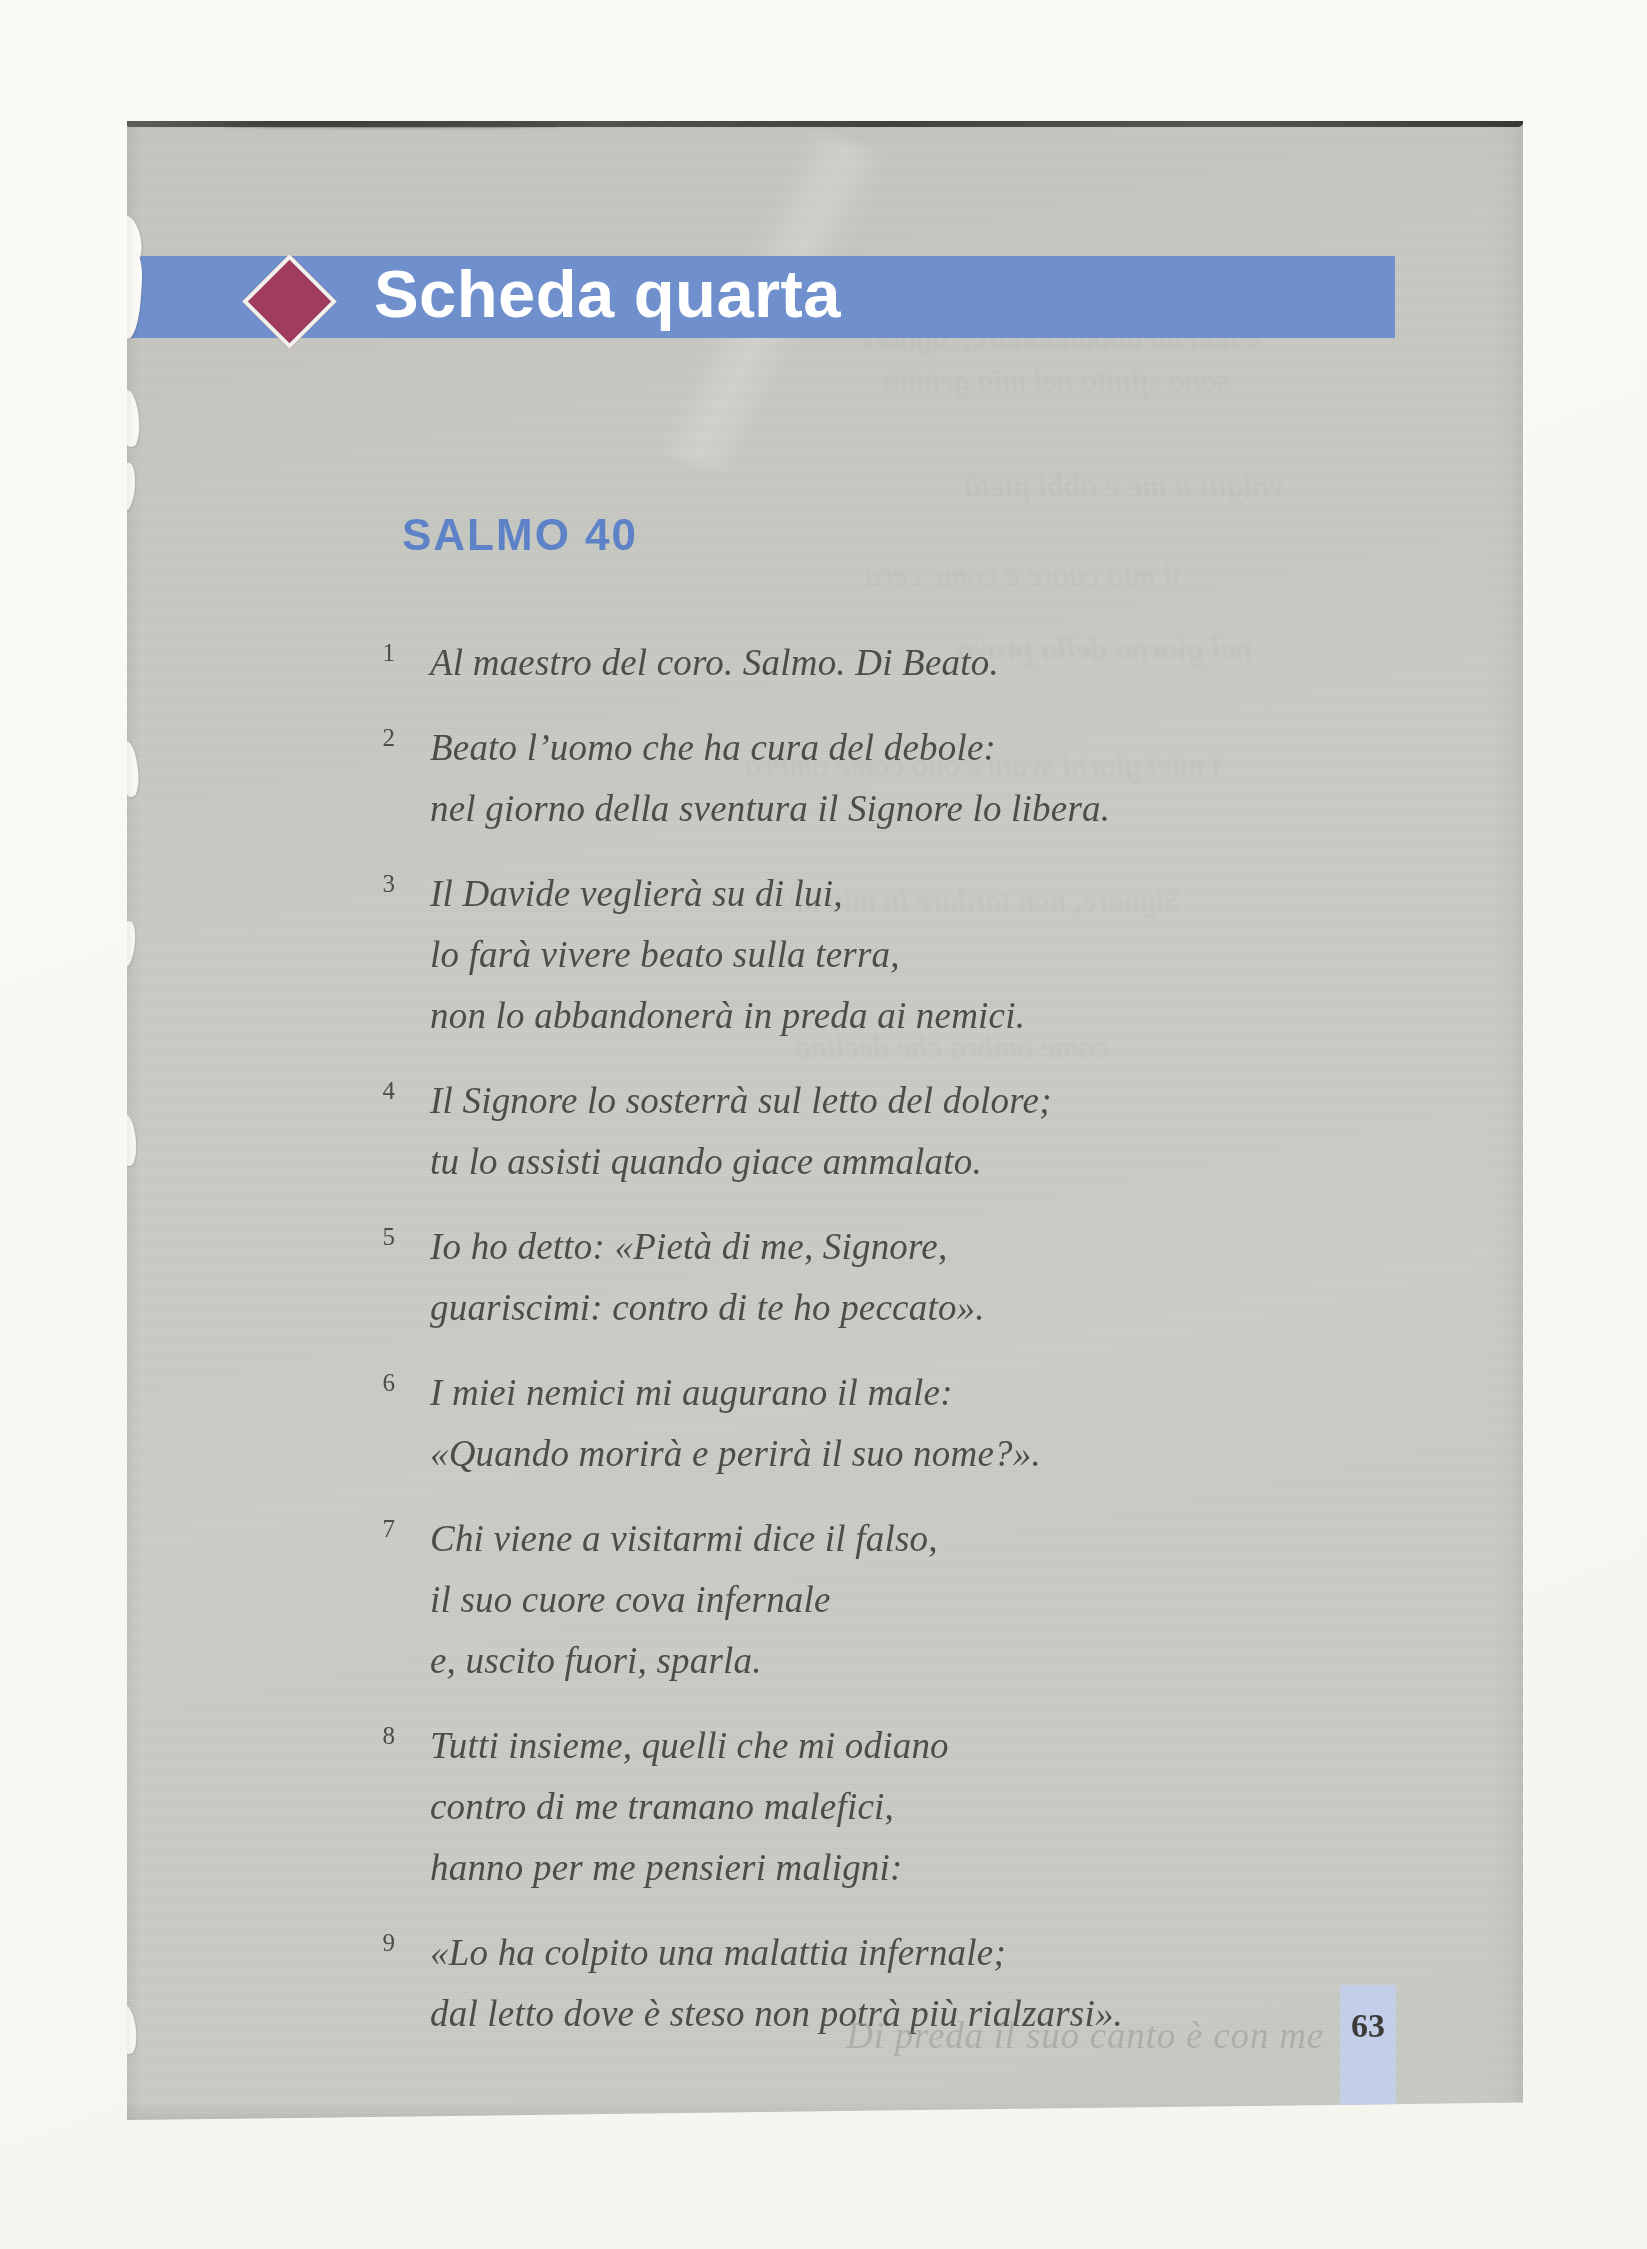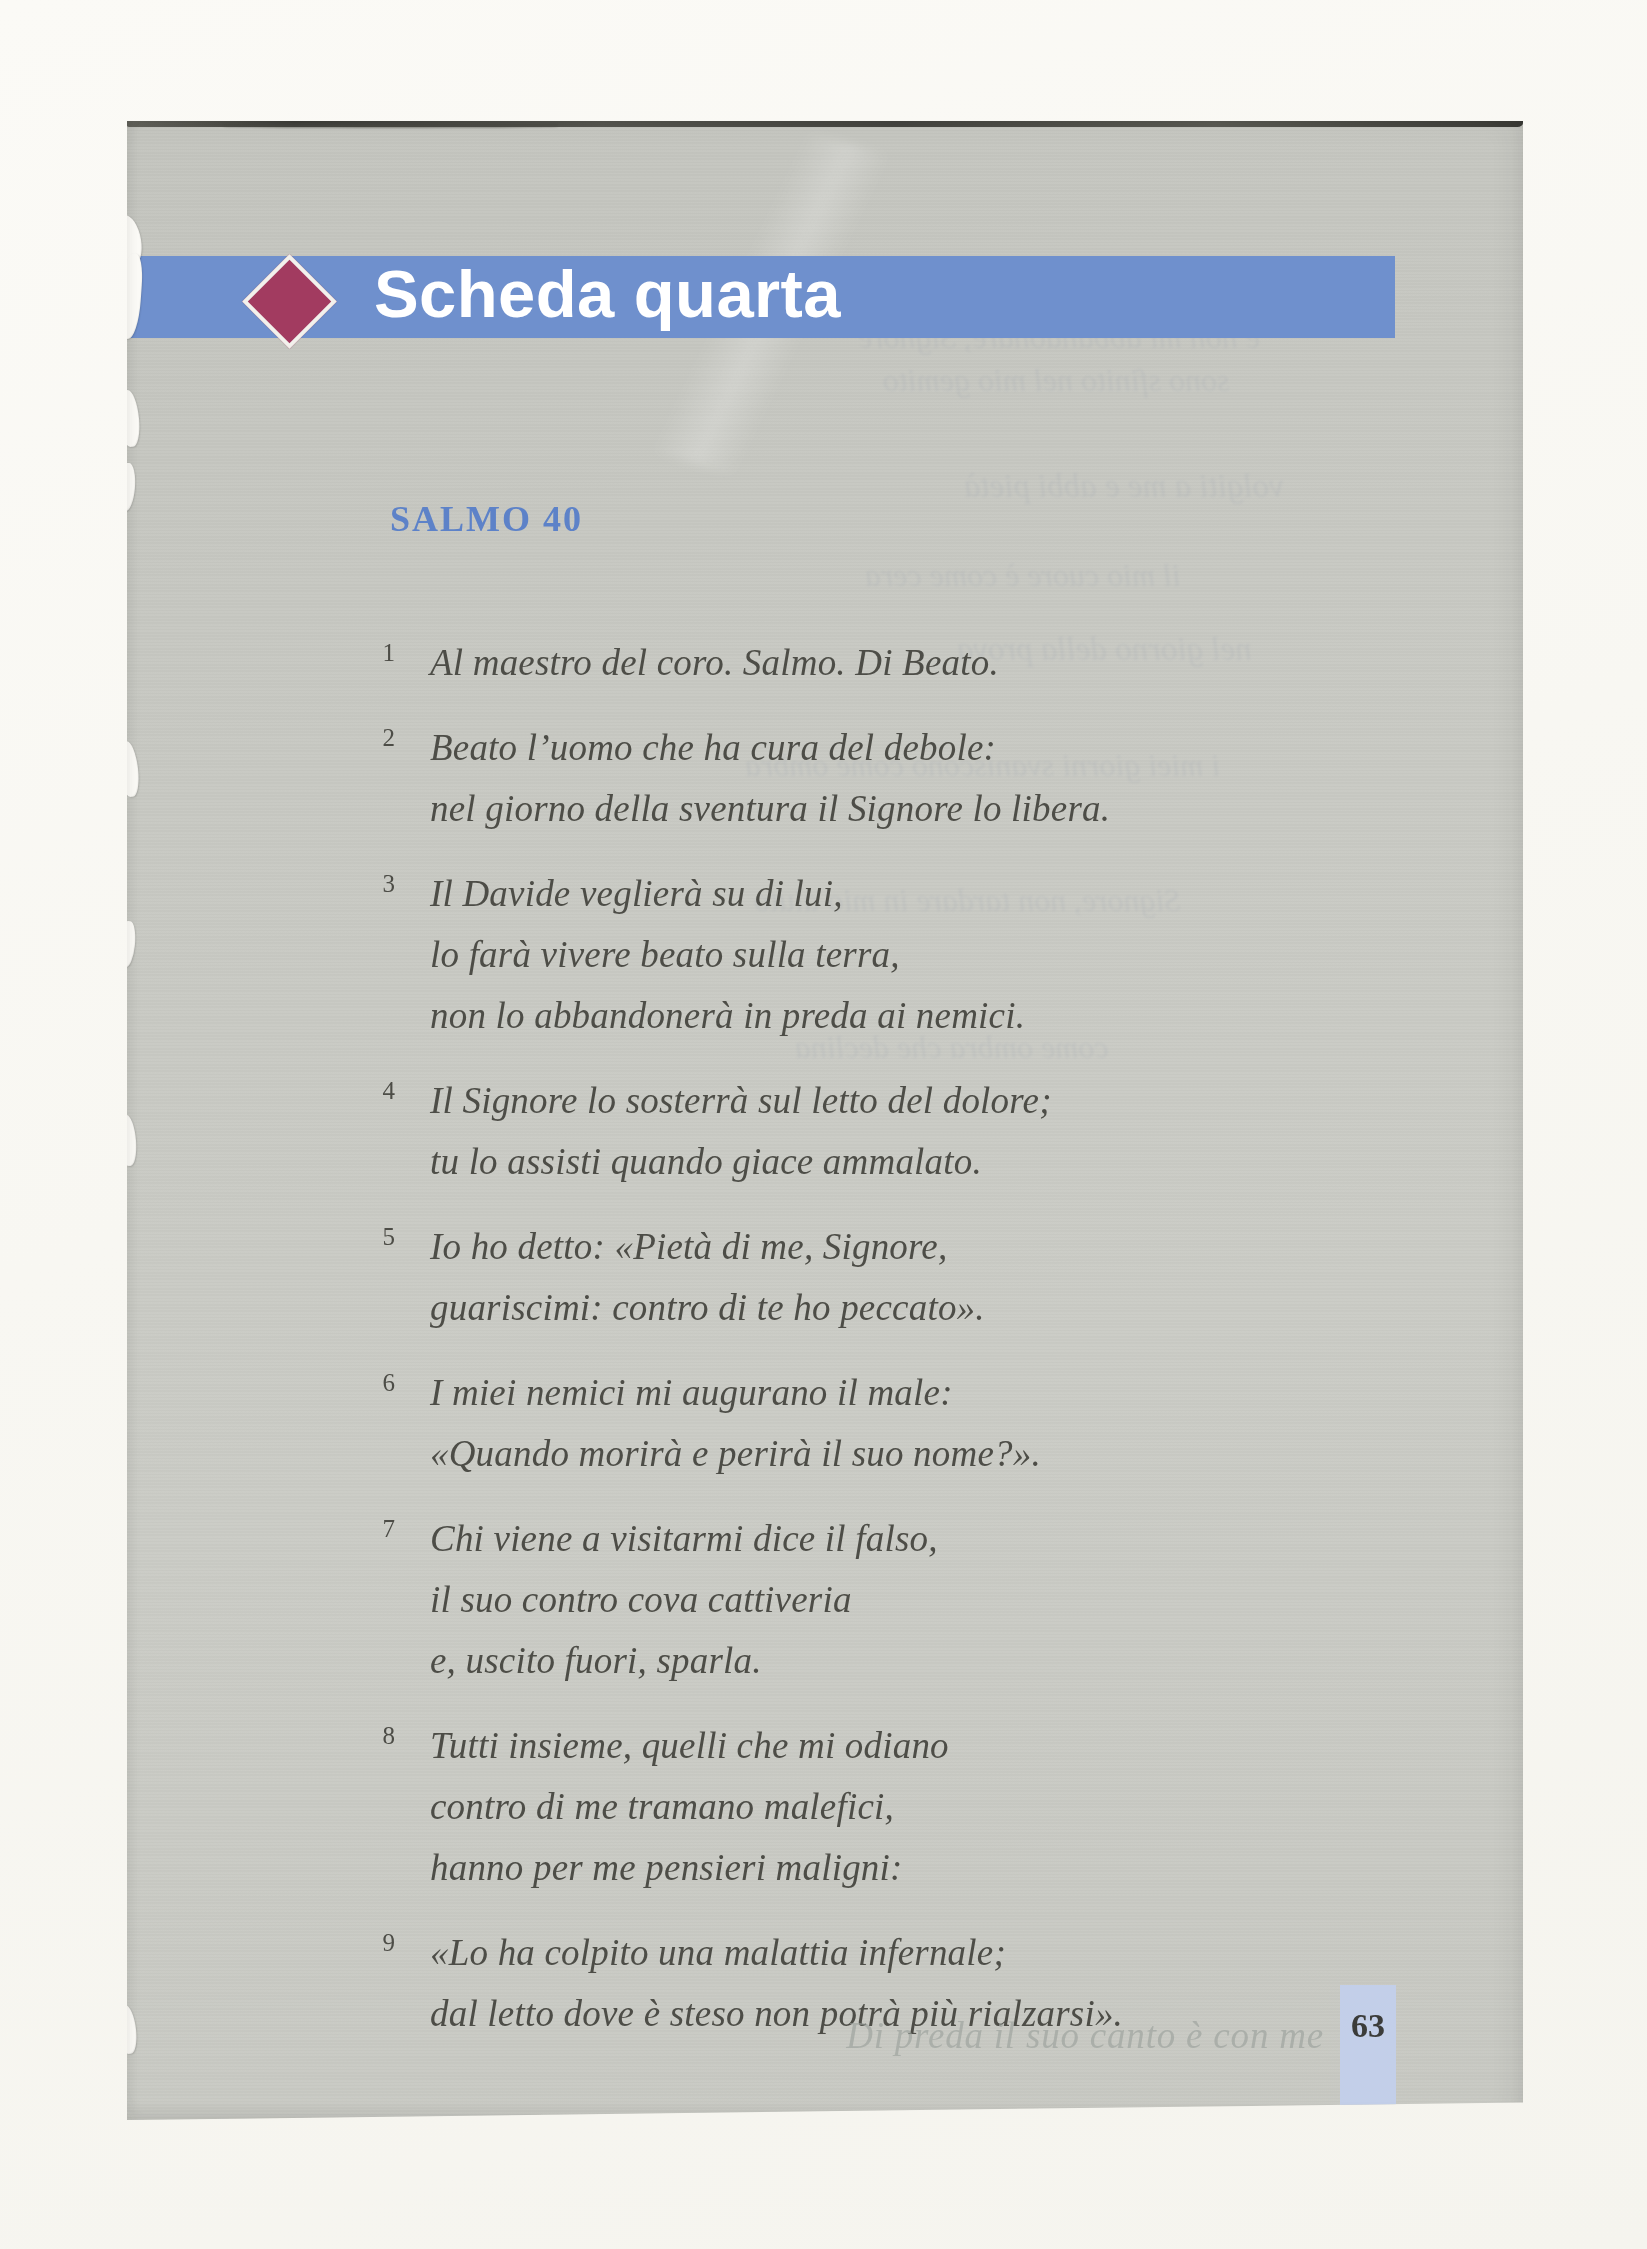--- a/index.html
+++ b/index.html
@@ -49,22 +49,22 @@
     letter-spacing:0.4px;
   }
   .diamond{
     position:absolute;left:129px;top:147px;width:59px;height:59px;
     background:var(--diamond);border:4px solid #f2f1ec;
     transform:rotate(45deg);
     box-shadow:0 0 1.6px rgba(0,0,0,.15);
   }
   
   .psalm-title{
-    position:absolute;left:259px;top:373px;margin:4px;
-    font-family:Liberation Serif, serif;font-weight:bold;font-size:36px;
+    position:absolute;left:259px;top:373px;margin:16px;
+    font-family:Liberation Sans, sans-serif;font-weight:bold;font-size:44px;
     letter-spacing:2px;color:var(--accent);
   }
   .verses{position:absolute;left:207px;top:511px;width:1035px;color:var(--ink);}
   .verse{display:flex;margin-bottom:24px;}
   .vnum{
     flex:0 0 61px;text-align:right;font-size:25px;line-height:61px;
     font-style:normal;color:var(--ink);transform:translateY(-9.6px);
   }
   .vtext{margin-left:35px;font-style:italic;font-size:37px;line-height:61px;letter-spacing:0.2px;}
   
@@ -168,21 +168,21 @@
         <span class="vnum">6</span>
         <div class="vtext">
           <div>I miei nemici mi augurano il male:</div>
           <div>«Quando morirà e perirà il suo nome?».</div>
         </div>
       </div>
       <div class="verse">
         <span class="vnum">7</span>
         <div class="vtext">
           <div>Chi viene a visitarmi dice il falso,</div>
-          <div>il suo contro cova cattiveria</div>
+          <div>il suo cuore cova infernale</div>
           <div>e, uscito fuori, sparla.</div>
         </div>
       </div>
       <div class="verse">
         <span class="vnum">8</span>
         <div class="vtext">
           <div>Tutti insieme, quelli che mi odiano</div>
           <div>contro di me tramano malefici,</div>
           <div>hanno per me pensieri maligni:</div>
         </div>

